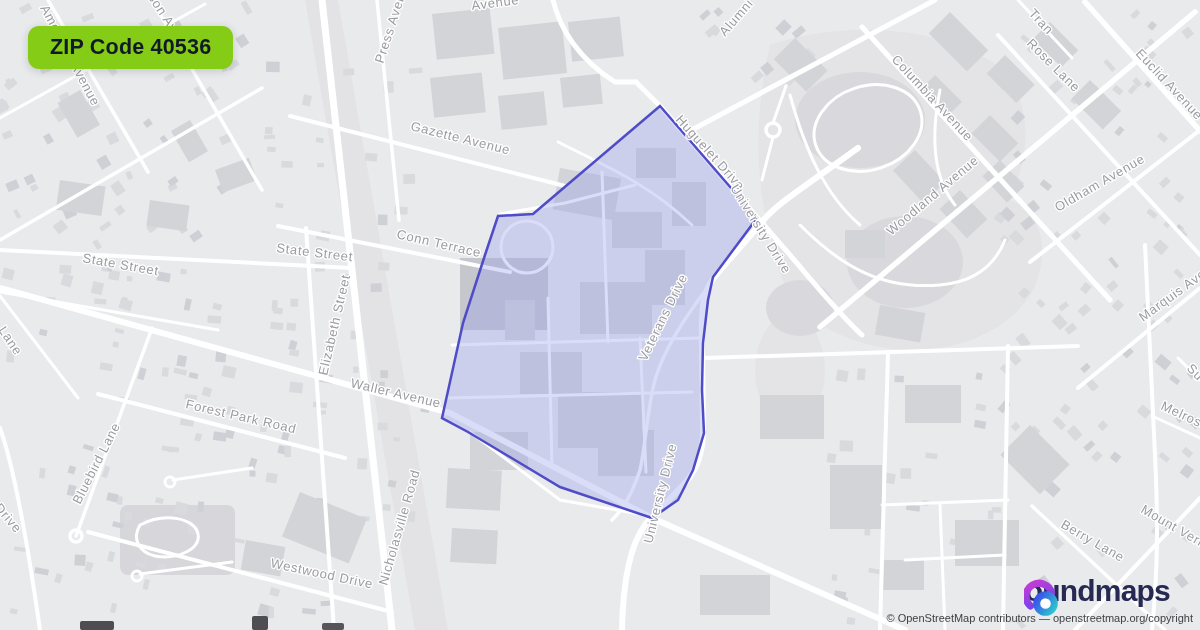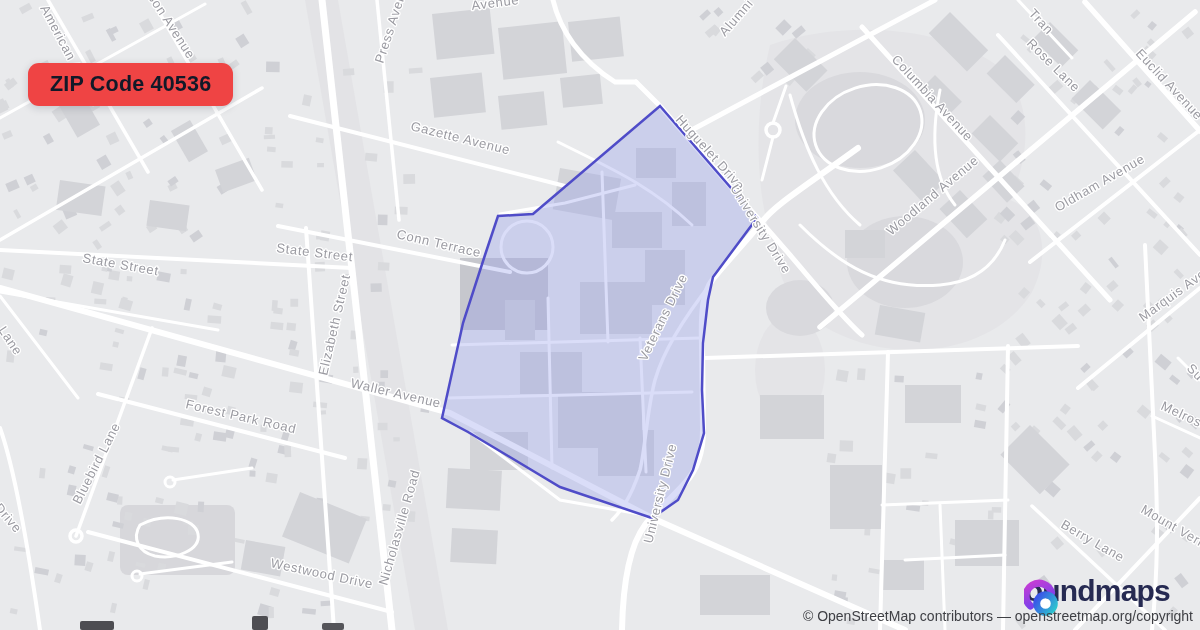--- a/index.html
+++ b/index.html
@@ -2,27 +2,27 @@
 <html><head>
 <meta charset="utf-8">
 <style>
   html,body{margin:0;padding:0;background:#e9eaec;}
   .stage{position:relative;width:1200px;height:630px;overflow:hidden;
          font-family:"Liberation Sans",sans-serif;background:#e9eaec;}
   .stage svg{position:absolute;left:0;top:0;}
   .street-label{font-family:"Liberation Sans",sans-serif;font-size:13px;
        fill:#9b9ba2;letter-spacing:.7px;paint-order:stroke;stroke:#ffffff;
        stroke-width:2.6px;stroke-linejoin:round;}
-  .zip-card{position:absolute;left:28px;top:26px;background:#ef4444;
+  .zip-card{position:absolute;left:28px;top:26px;background:#84cc16;
        border-radius:11px;padding:9px 22px;box-shadow:0 2px 8px rgba(20,25,50,.18);
-       font-size:21.5px;font-weight:700;color:#121928;letter-spacing:.2px;margin-top:37px;}
+       font-size:21.5px;font-weight:700;color:#121928;letter-spacing:.2px;}
   .brand{position:absolute;right:30px;bottom:24px;display:flex;align-items:center;}
   .brand-text{font-size:30px;font-weight:700;color:#262a52;letter-spacing:-.8px;
        margin-left:1px;line-height:1;}
-  .attrib{position:absolute;right:7px;bottom:6px;font-size:14px;color:#3f4045;}
+  .attrib{position:absolute;right:7px;bottom:6px;font-size:11px;color:#3f4045;}
   .road{stroke:#ffffff;fill:none;stroke-linecap:round;}
 </style>
 </head>
 <body>
 
 <div class="stage">
 
   <svg id="map-svg" width="1200" height="630" viewBox="0 0 1200 630">
 
     <rect x="0" y="0" width="1200" height="630" fill="#e9eaec"></rect>

